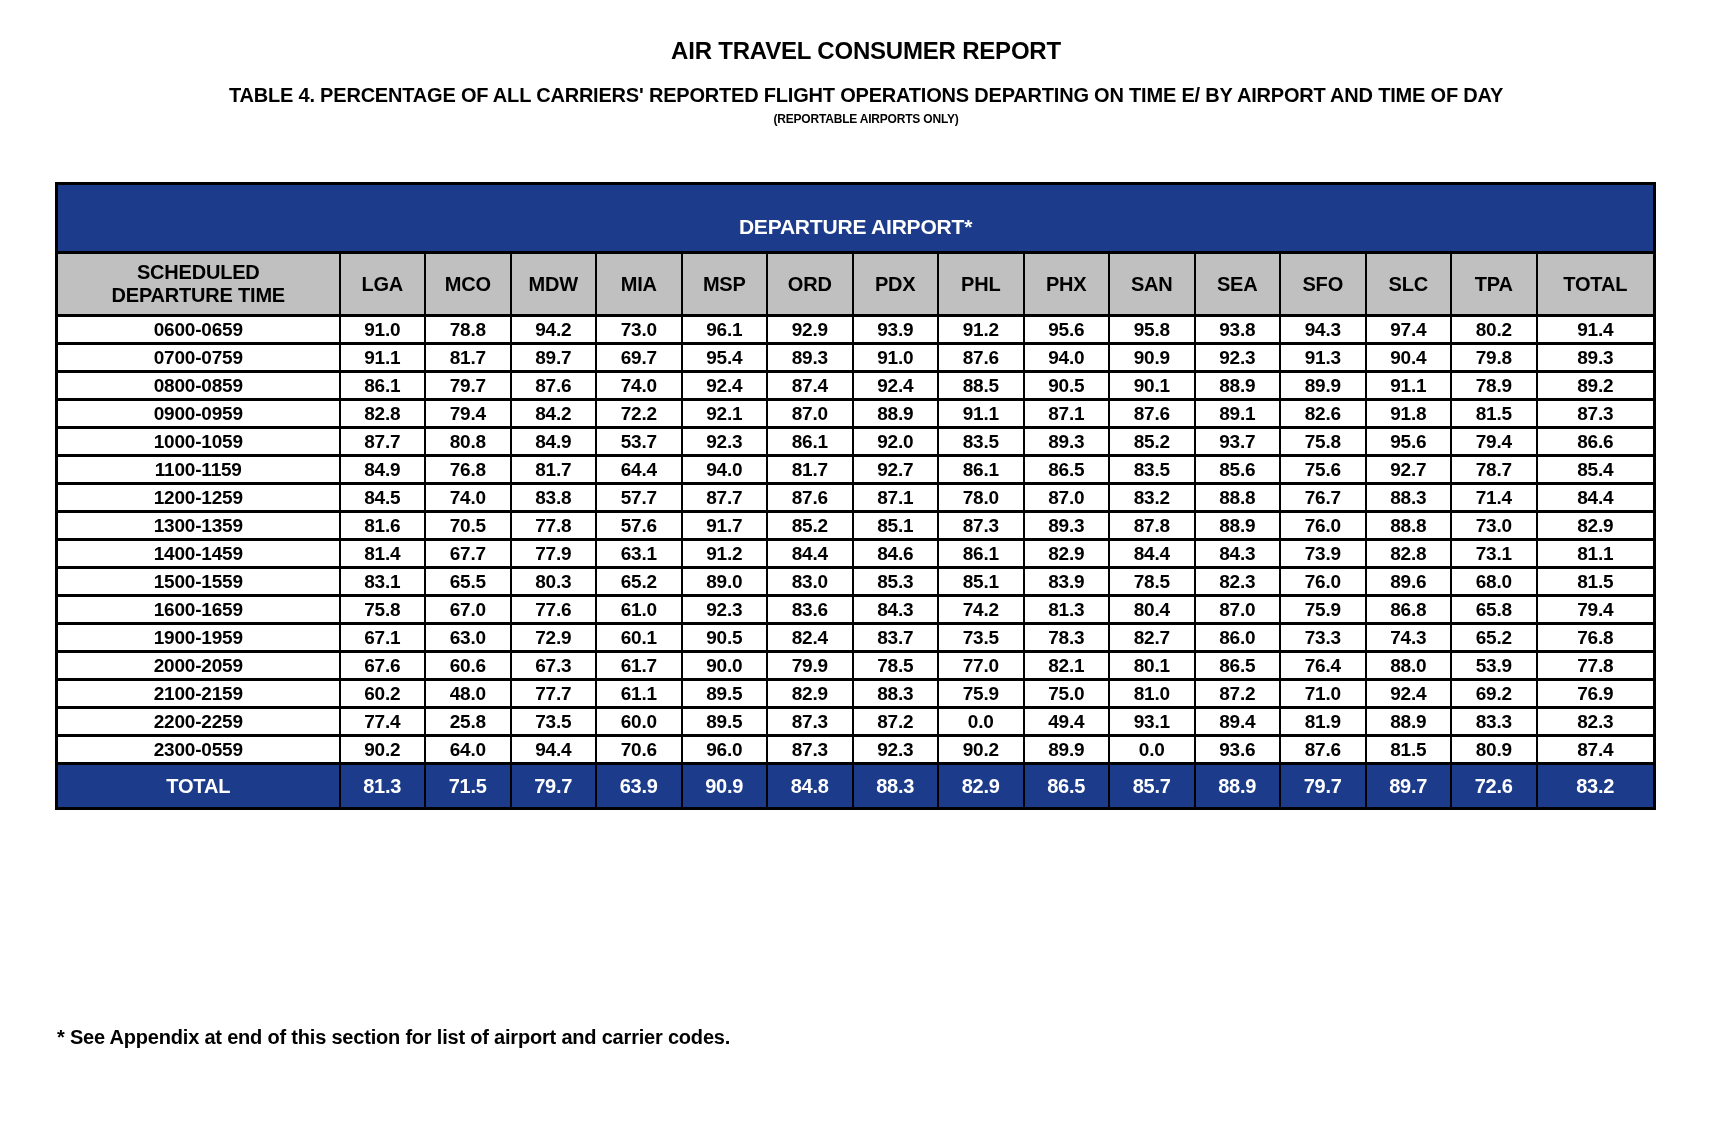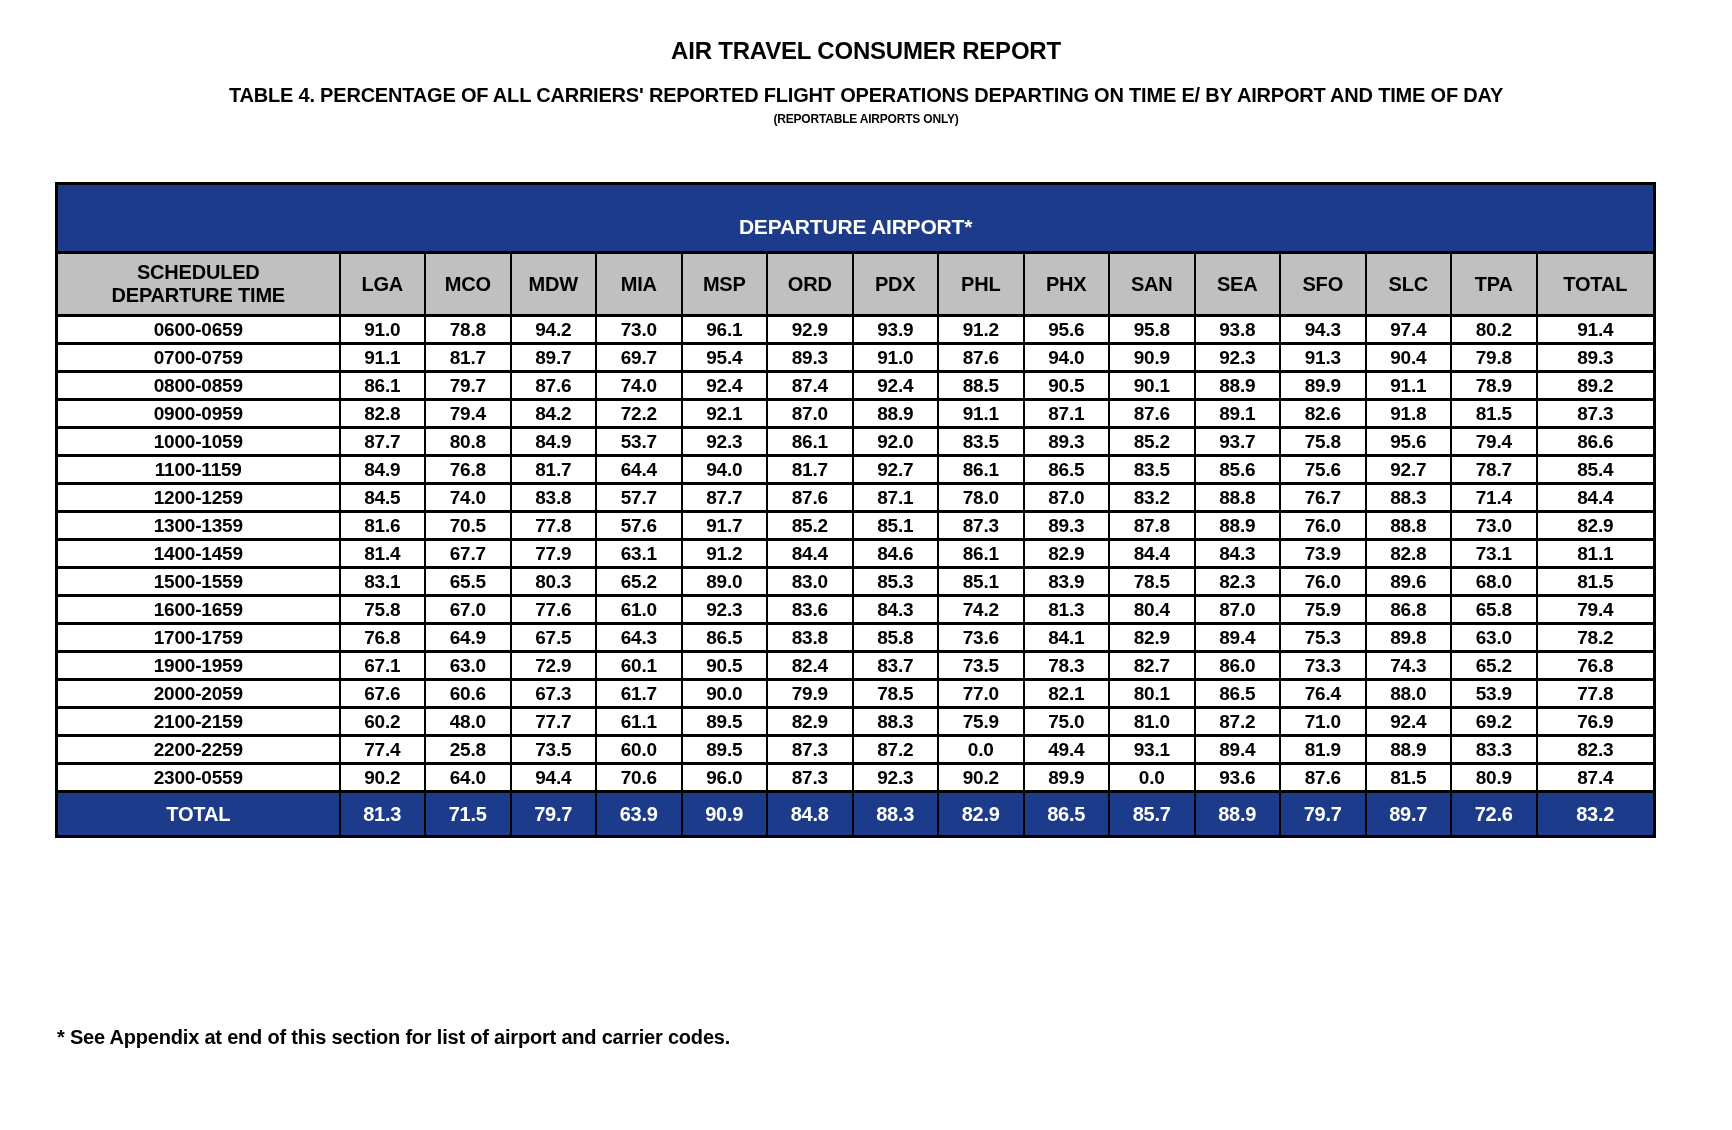--- a/index.html
+++ b/index.html
@@ -326,38 +326,20 @@
         <td>74.2</td>
         <td>81.3</td>
         <td>80.4</td>
         <td>87.0</td>
         <td>75.9</td>
         <td>86.8</td>
         <td>65.8</td>
         <td>79.4</td>
       </tr>
       <tr>
-        <td>1700-1759</td>
-        <td>76.8</td>
-        <td>64.9</td>
-        <td>67.5</td>
-        <td>64.3</td>
-        <td>86.5</td>
-        <td>83.8</td>
-        <td>85.8</td>
-        <td>73.6</td>
-        <td>84.1</td>
-        <td>82.9</td>
-        <td>89.4</td>
-        <td>75.3</td>
-        <td>89.8</td>
-        <td>63.0</td>
-        <td>78.2</td>
-      </tr>
-      <tr>
         <td>1900-1959</td>
         <td>67.1</td>
         <td>63.0</td>
         <td>72.9</td>
         <td>60.1</td>
         <td>90.5</td>
         <td>82.4</td>
         <td>83.7</td>
         <td>73.5</td>
         <td>78.3</td>

